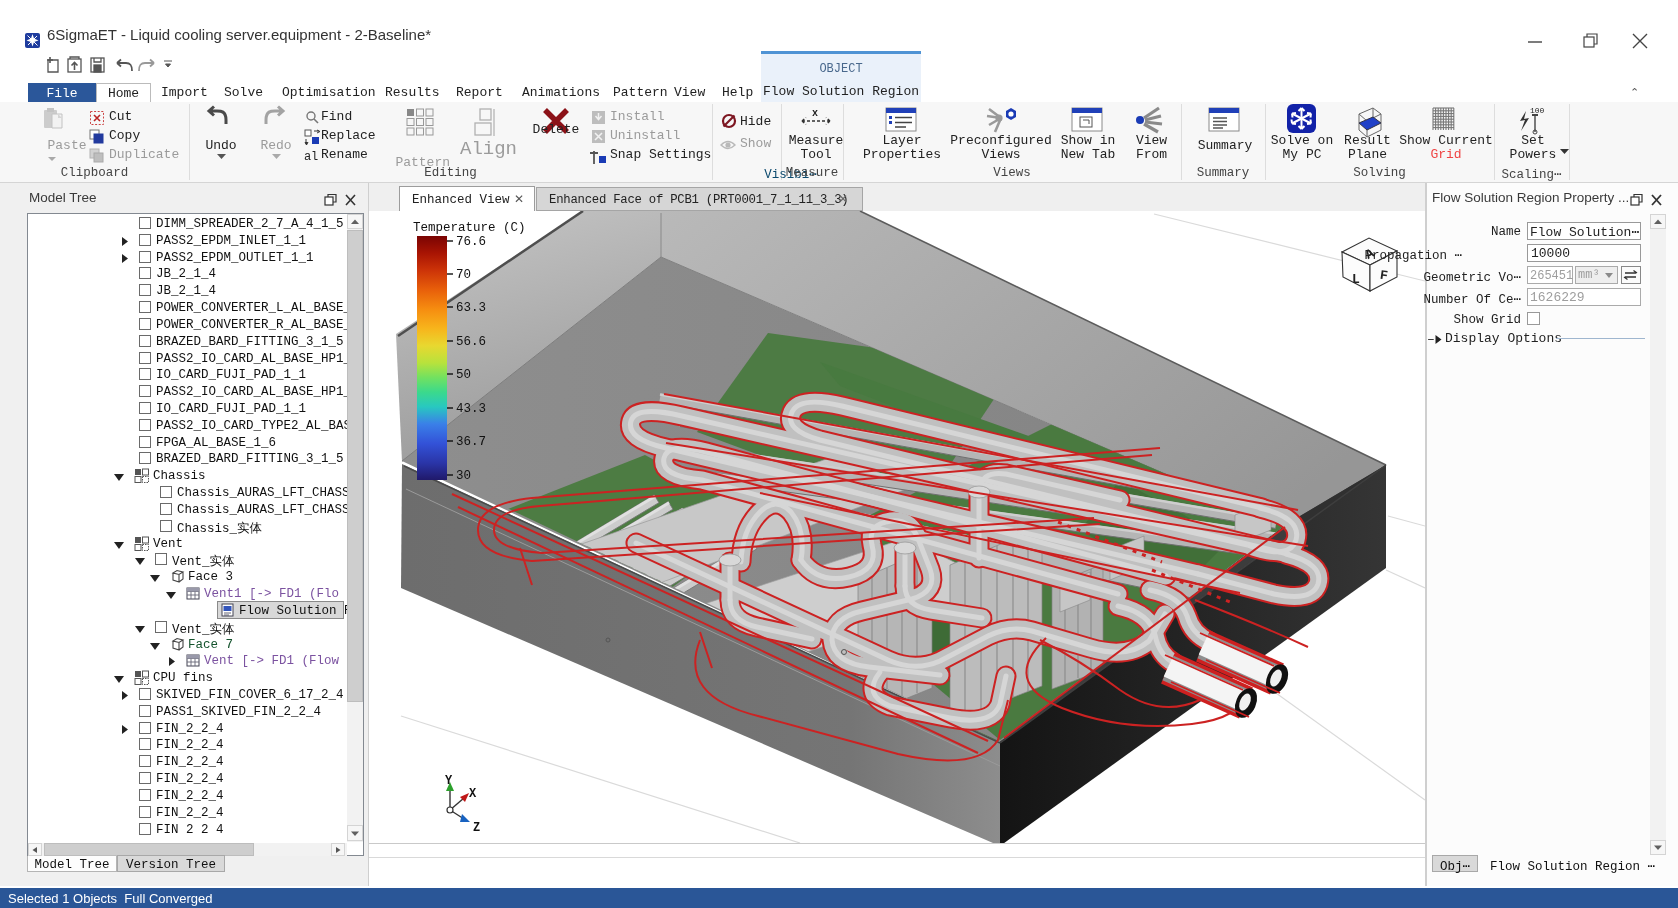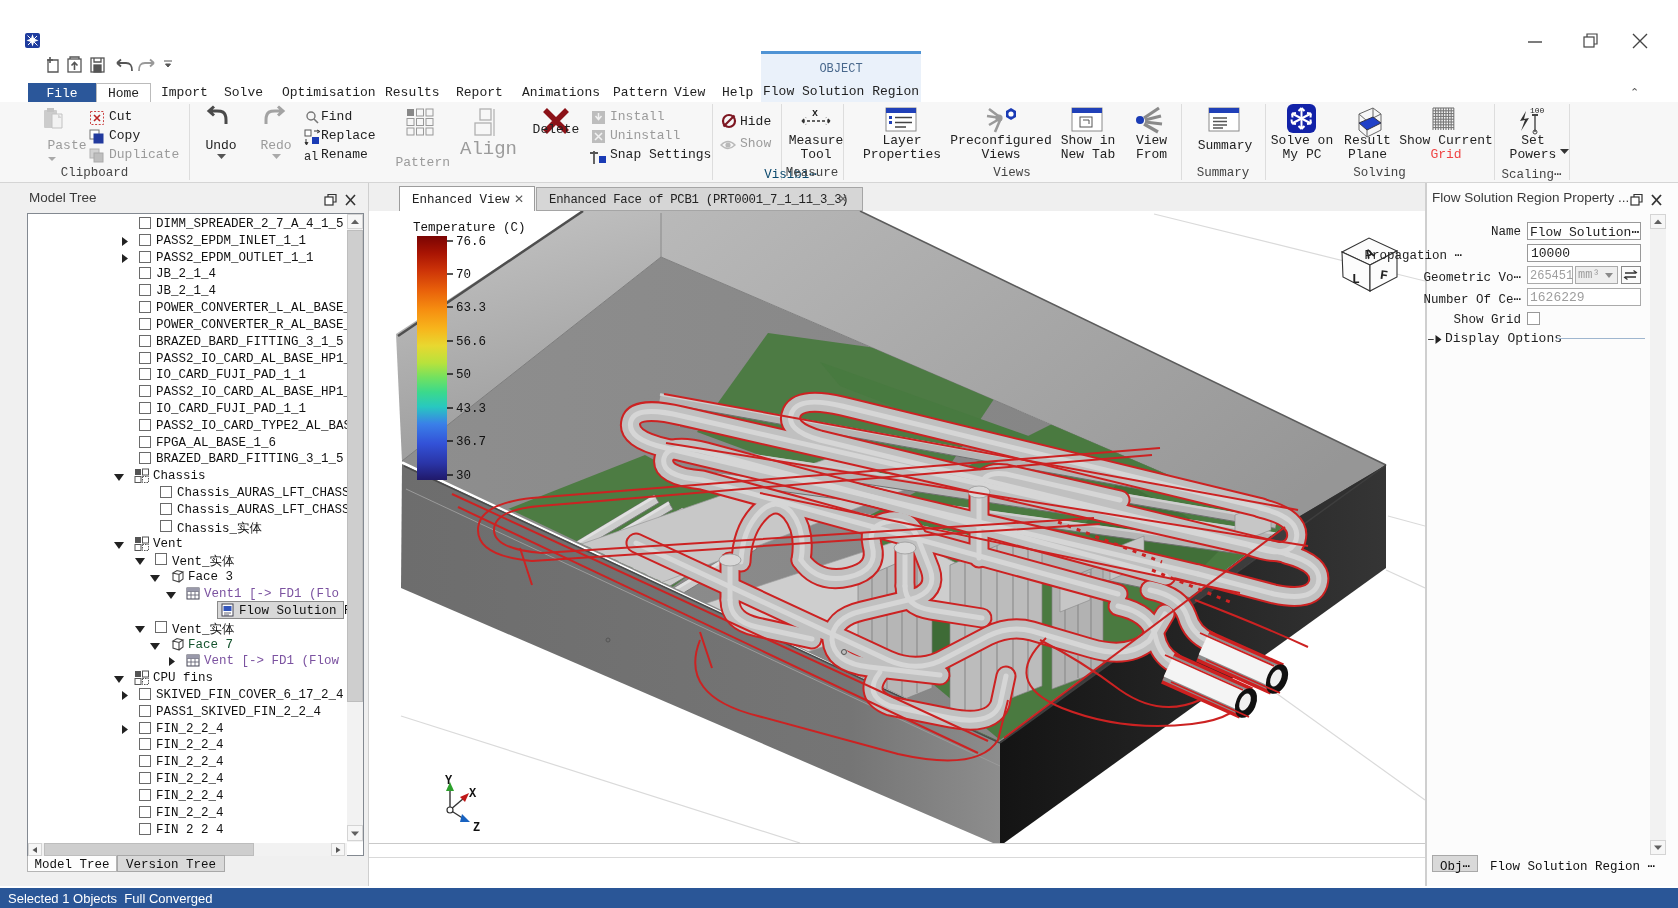--- a/index.html
+++ b/index.html
@@ -7,20 +7,21 @@
 .mono{font-family:"Liberation Mono",monospace}
 </style></head><body>
 <div class="abs" style="left:0;top:0;width:1678px;height:908px">
 
 <div class="abs" style="left:25px;top:33px;width:15px;height:15px;background:#1e3c9e;border-radius:2px">
  <svg width="15" height="15">
         <path d="M7.5 1 L9 5.5 L13.5 7.5 L9 9 L7.5 13.5 L6 9 L1.5 7.5 L6 5.5 Z" fill="#fff"></path>
         <path d="M2.5 2.5 L12.5 12.5 M12 3 L3 12" stroke="#fff" stroke-width="1"></path>
       </svg>
 </div>
+<div class="abs" style="left:47px;top:26px;font-size:15px;color:#333">6SigmaET - Liquid cooling server.equipment - 2-Baseline*</div>
 
 <svg class="abs" style="left:1520px;top:30px" width="140" height="24">
  <path d="M8 12 L22 12" stroke="#444" stroke-width="1.4"></path>
  <g transform="translate(58,0)">
         <rect x="6" y="7" width="10" height="10" fill="none" stroke="#444" stroke-width="1.2"></rect>
         <path d="M9 7 V4 H19 V14 H16" fill="none" stroke="#444" stroke-width="1.2"></path>
       </g>
  <g transform="translate(108,0)">
         <path d="M5 4 L19 18 M19 4 L5 18" stroke="#444" stroke-width="1.4"></path>
       </g>
@@ -66,20 +67,21 @@
 <div class="abs" style="left:0;top:102px;width:1678px;height:81px;background:#f7f7f7;border-bottom:1px solid #d5d5d5"></div>
 <div class="abs" style="left:189px;top:104px;width:1px;height:76px;background:#ddd"></div>
 <div class="abs" style="left:712px;top:104px;width:1px;height:76px;background:#ddd"></div>
 <div class="abs" style="left:781px;top:104px;width:1px;height:76px;background:#ddd"></div>
 <div class="abs" style="left:843px;top:104px;width:1px;height:76px;background:#ddd"></div>
 <div class="abs" style="left:1181px;top:104px;width:1px;height:76px;background:#ddd"></div>
 <div class="abs" style="left:1265px;top:104px;width:1px;height:76px;background:#ddd"></div>
 <div class="abs" style="left:1494px;top:104px;width:1px;height:76px;background:#ddd"></div>
 <div class="abs" style="left:1569px;top:104px;width:1px;height:76px;background:#ddd"></div>
 <div class="abs mono" style="left:0px;top:166px;width:189px;text-align:center;font-size:12.5px;color:#444">Clipboard</div>
+<div class="abs mono" style="left:189px;top:166px;width:523px;text-align:center;font-size:12.5px;color:#444">Editing</div>
 <div class="abs mono" style="left:756px;top:166px;width:69px;text-align:center;font-size:12.5px;color:#0c4a6e">Visibi⋯</div>
 <div class="abs mono" style="left:781px;top:166px;width:62px;text-align:center;font-size:12.5px;color:#444">Measure</div>
 <div class="abs mono" style="left:843px;top:166px;width:338px;text-align:center;font-size:12.5px;color:#444">Views</div>
 <div class="abs mono" style="left:1181px;top:166px;width:84px;text-align:center;font-size:12.5px;color:#444">Summary</div>
 <div class="abs mono" style="left:1265px;top:166px;width:229px;text-align:center;font-size:12.5px;color:#444">Solving</div>
 <div class="abs mono" style="left:1494px;top:166px;width:75px;text-align:center;font-size:12.5px;color:#444">Scaling⋯</div>
 <svg class="abs" style="left:0;top:102px" width="1678" height="81">
 
 <g opacity="0.55">
         <rect x="44" y="8" width="13" height="18" rx="1" fill="#aaa"></rect>

